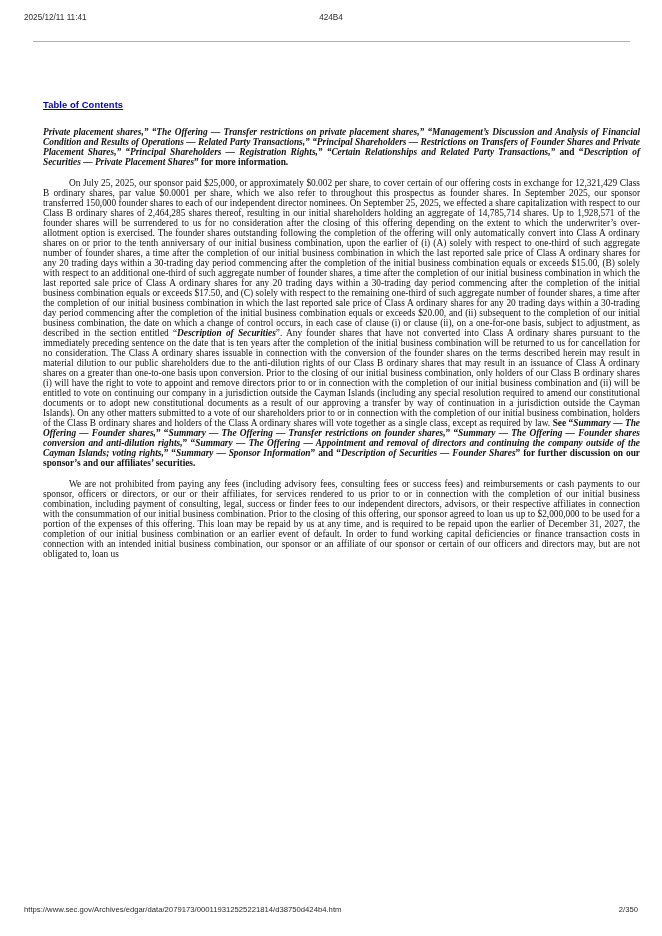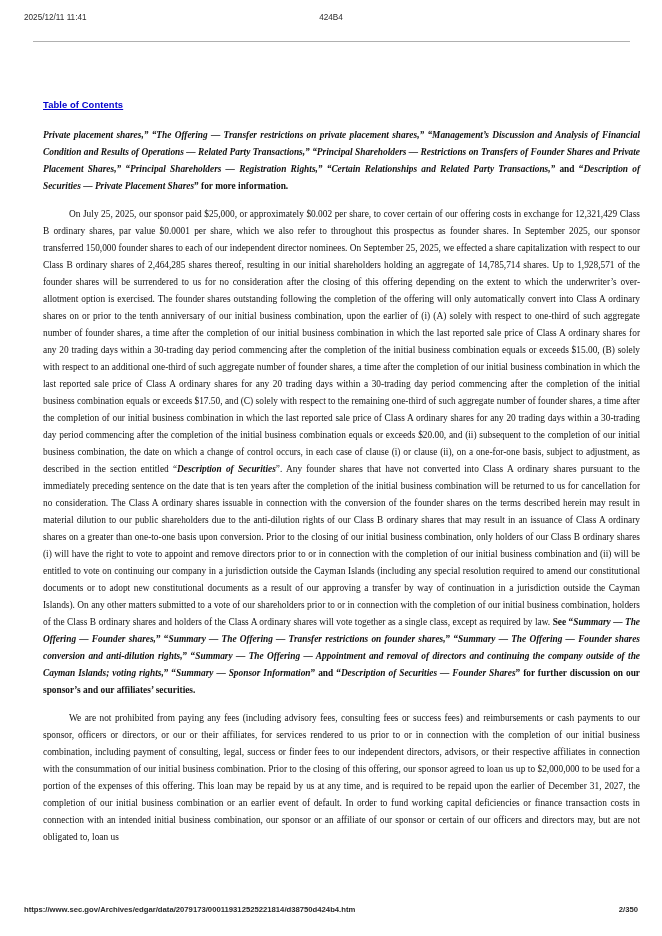--- a/index.html
+++ b/index.html
@@ -67,21 +67,21 @@
     font-weight: bold;
     color: #0000cc;
     text-decoration: underline;
     letter-spacing: 0.1px;
     margin-bottom: 17px;
     cursor: pointer;
   }
   p.para {
     margin: 0 0 0 0;
     font-size: 9.35px;
-    line-height: 17px;
+    line-height: 10px;
     text-align: justify;
     text-justify: inter-word;
     color: #111111;
   }
   p.para + p.para {
     margin-top: 11px;
   }
   p.indent {
     text-indent: 26px;
   }
@@ -101,21 +101,20 @@
   .print-footer {
     position: absolute;
     bottom: 17px;
     left: 0;
     width: 662px;
     height: 14px;
     font-family: "Liberation Sans", "DejaVu Sans", sans-serif;
     font-size: 7.7px;
     color: #2b2b2b;
     white-space: nowrap;
-    font-weight: bold;
   }
   .print-footer .pf-url {
     position: absolute;
     left: 24px;
     top: 0;
   }
   .print-footer .pf-page {
     position: absolute;
     right: 24px;
     top: 0;

